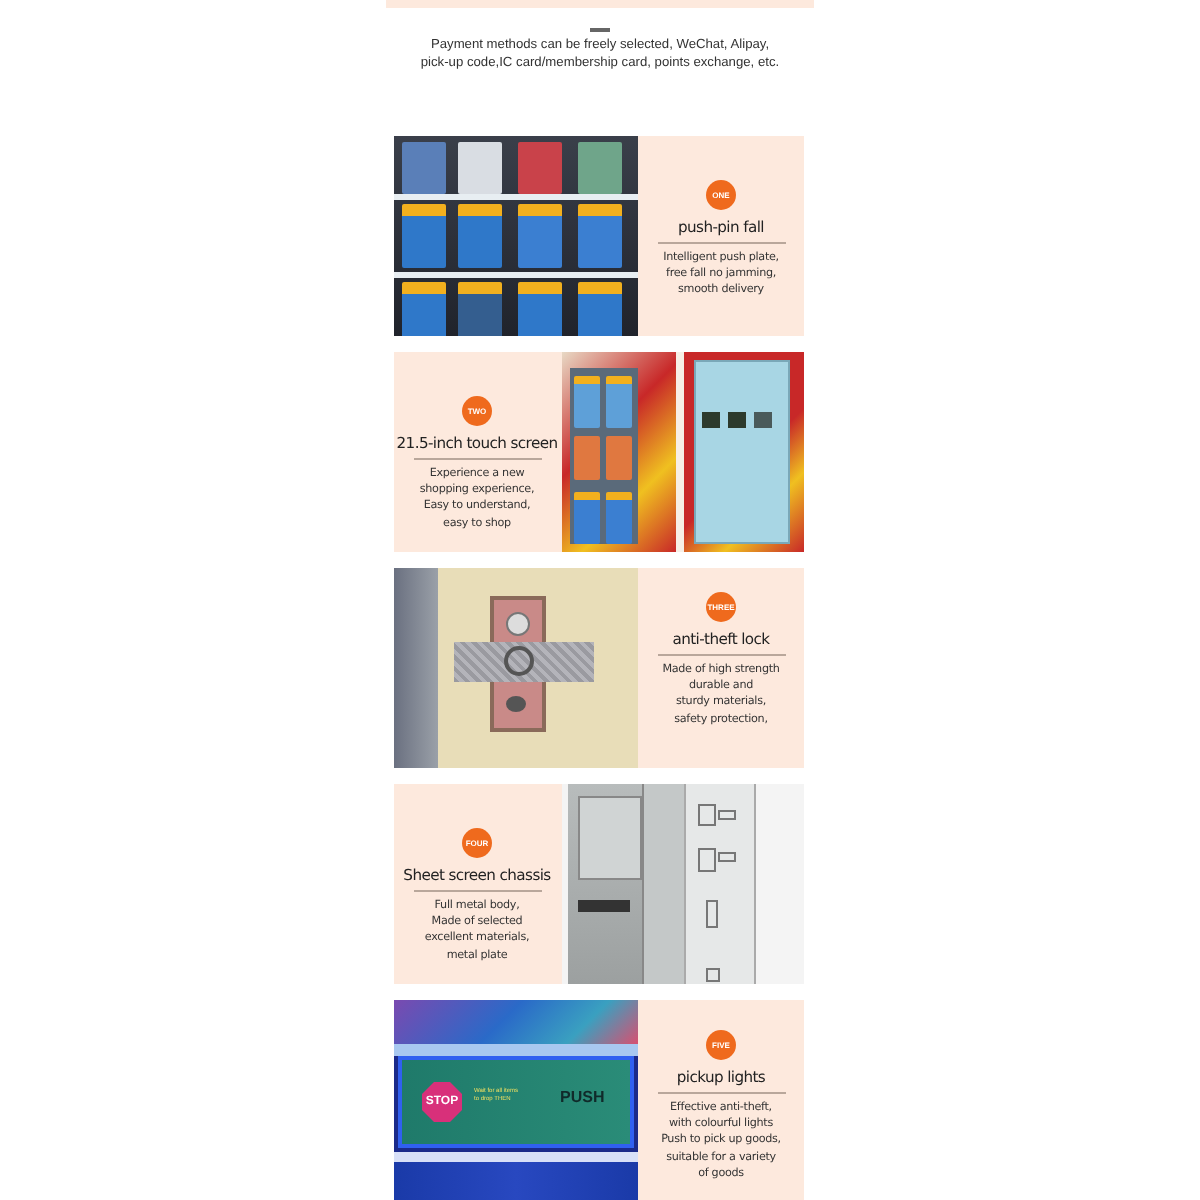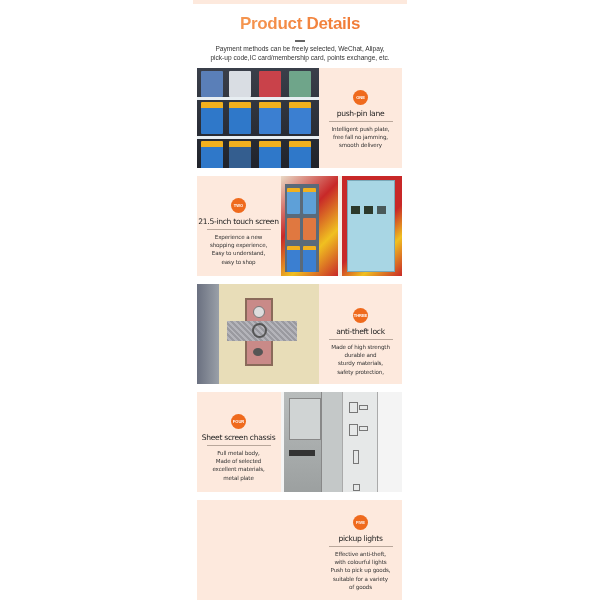--- a/index.html
+++ b/index.html
@@ -27,21 +27,20 @@
   .shelf { position: absolute; left: 0; width: 100%; height: 3px; background: #e8eef2; }
   .pkg { position: absolute; width: 22px; height: 26px; border-radius: 1px; }
   .stop { position: absolute; width: 20px; height: 20px; background: #d8307a; clip-path: polygon(30% 0,70% 0,100% 30%,100% 70%,70% 100%,30% 100%,0 70%,0 30%); color: #fff; font-size: 6px; font-weight: bold; text-align: center; line-height: 20px; }
 </style>
 </head>
 <body>
 
 <div class="top-strip"></div>
 
 <div class="header">
-  <div class="title">Product Details</div>
   <div class="title-dash"></div>
   <div class="subtitle">
     <div>Payment methods can be freely selected, WeChat, Alipay,</div>
     <div>pick-up code,IC card/membership card, points exchange, etc.</div>
   </div>
 </div>
 
 <div class="panel" style="top:68px;">
   <div class="photo left" style="background:#2a2f38;">
     <div style="position:absolute;left:0;top:0;width:100%;height:100%;background:linear-gradient(180deg,#3a3f4a,#20232b);"></div>
@@ -55,21 +54,21 @@
     <div class="pkg" style="left:62px;top:34px;background:#3b7fd1;border-top:6px solid #f2b01e;"></div>
     <div class="pkg" style="left:92px;top:34px;background:#3b7fd1;border-top:6px solid #f2b01e;"></div>
     <div class="shelf" style="top:68px;"></div>
     <div class="pkg" style="left:4px;top:73px;background:#2f78c9;border-top:6px solid #f2b01e;"></div>
     <div class="pkg" style="left:32px;top:73px;background:#345e8f;border-top:6px solid #f2b01e;"></div>
     <div class="pkg" style="left:62px;top:73px;background:#2f78c9;border-top:6px solid #f2b01e;"></div>
     <div class="pkg" style="left:92px;top:73px;background:#2f78c9;border-top:6px solid #f2b01e;"></div>
   </div>
   <div class="text-col right" style="padding-top:22px;box-sizing:border-box;">
     <div class="badge">ONE</div>
-    <div class="feat-title">push-pin lane</div>
+    <div class="feat-title">push-pin fall</div>
     <div class="feat-line"></div>
     <div class="feat-desc">
       <div>Intelligent push plate,</div>
       <div>free fall no jamming,</div>
       <div>smooth delivery</div>
     </div>
   </div>
 </div>
 
 <div class="panel" style="top:176px;">
@@ -104,21 +103,21 @@
 
 <div class="panel" style="top:284px;">
   <div class="photo left" style="background:#e8ddb8;">
     <div style="position:absolute;left:0;top:0;width:22px;height:100%;background:linear-gradient(90deg,#6a7080,#9aa0a8);"></div>
     <div style="position:absolute;left:48px;top:14px;width:28px;height:68px;background:#c98a88;border:2px solid #8a6a5a;box-sizing:border-box;"></div>
     <div style="position:absolute;left:56px;top:22px;width:10px;height:10px;border-radius:50%;background:#ddd;border:1px solid #777;"></div>
     <div style="position:absolute;left:30px;top:37px;width:70px;height:20px;background:repeating-linear-gradient(45deg,#9a9aa0,#9a9aa0 2px,#b4b4ba 2px,#b4b4ba 4px);"></div>
     <div style="position:absolute;left:55px;top:39px;width:15px;height:15px;border-radius:50%;border:2px solid #555;box-sizing:border-box;"></div>
     <div style="position:absolute;left:56px;top:64px;width:10px;height:8px;border-radius:50%;background:#555;"></div>
   </div>
-  <div class="text-col right" style="padding-top:24px;box-sizing:border-box;">
+  <div class="text-col right" style="padding-top:12px;box-sizing:border-box;">
     <div class="badge">THREE</div>
     <div class="feat-title">anti-theft lock</div>
     <div class="feat-line"></div>
     <div class="feat-desc">
       <div>Made of high strength</div>
       <div>durable and</div>
       <div>sturdy materials,</div>
       <div>safety protection,</div>
     </div>
   </div>
@@ -145,20 +144,33 @@
     <div style="position:absolute;left:68px;top:10px;width:7px;height:9px;border:1px solid #777;"></div>
     <div style="position:absolute;left:78px;top:13px;width:7px;height:3px;border:1px solid #777;"></div>
     <div style="position:absolute;left:68px;top:32px;width:7px;height:10px;border:1px solid #777;"></div>
     <div style="position:absolute;left:78px;top:34px;width:7px;height:3px;border:1px solid #777;"></div>
     <div style="position:absolute;left:72px;top:58px;width:4px;height:12px;border:1px solid #777;"></div>
     <div style="position:absolute;left:72px;top:92px;width:5px;height:5px;border:1px solid #777;"></div>
   </div>
 </div>
 
 <div class="panel" style="top:500px;">
+  <div class="photo left" style="background:#1b2a8a;">
+    <div style="position:absolute;left:0;top:0;width:100%;height:22px;background:linear-gradient(135deg,#7a4ab0 0%,#2a6ac8 45%,#3aa0c0 75%,#d85070 100%);"></div>
+    <div style="position:absolute;left:0;top:22px;width:100%;height:6px;background:#a8c8f0;"></div>
+    <div style="position:absolute;left:2px;top:28px;width:118px;height:46px;background:linear-gradient(90deg,#1f7a6a,#2a8c78);border:2px solid #3060f0;box-sizing:border-box;"></div>
+    <div class="stop" style="left:14px;top:41px;">STOP</div>
+    <div style="position:absolute;left:40px;top:43px;font-size:3px;color:#f0e060;line-height:4px;">
+      <div>Wait for all items</div>
+      <div>to drop THEN</div>
+    </div>
+    <div style="position:absolute;left:83px;top:44px;font-size:8px;font-weight:bold;color:#102a2a;">PUSH</div>
+    <div style="position:absolute;left:0;top:76px;width:100%;height:5px;background:#d8e0f8;"></div>
+    <div style="position:absolute;left:0;top:81px;width:100%;height:19px;background:linear-gradient(90deg,#1a3aa8,#2848c0,#1a3aa8);"></div>
+  </div>
   <div class="text-col right" style="padding-top:15px;box-sizing:border-box;">
     <div class="badge">FIVE</div>
     <div class="feat-title">pickup lights</div>
     <div class="feat-line"></div>
     <div class="feat-desc">
       <div>Effective anti-theft,</div>
       <div>with colourful lights</div>
       <div>Push to pick up goods,</div>
       <div>suitable for a variety</div>
       <div>of goods</div>

